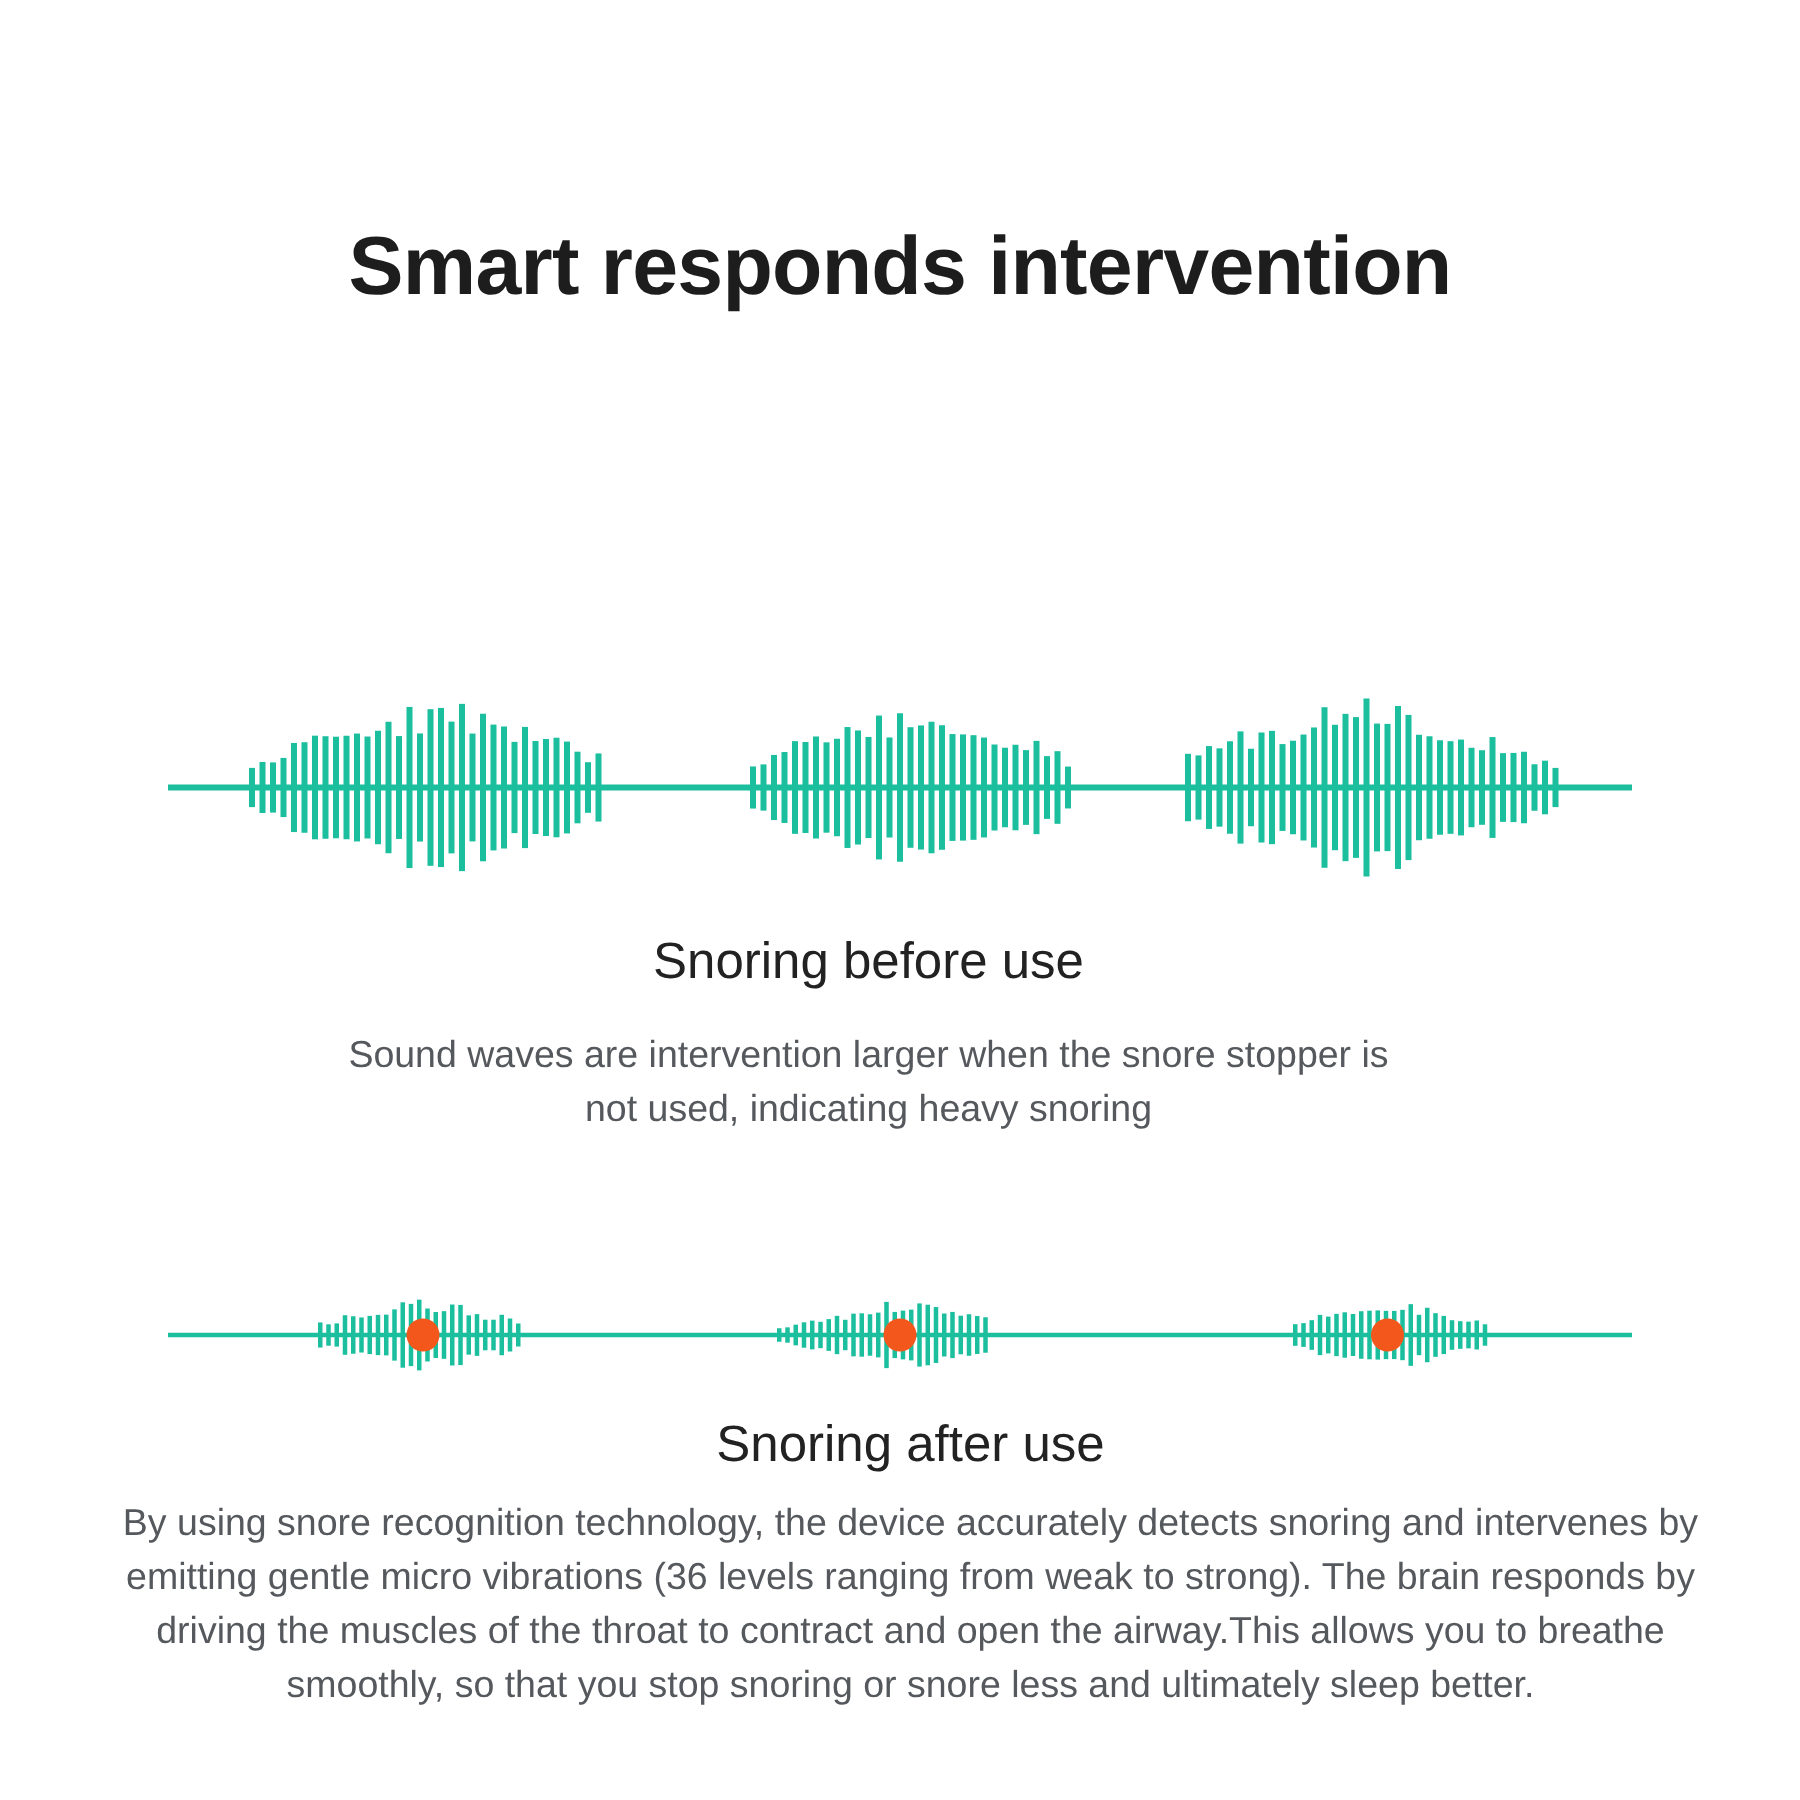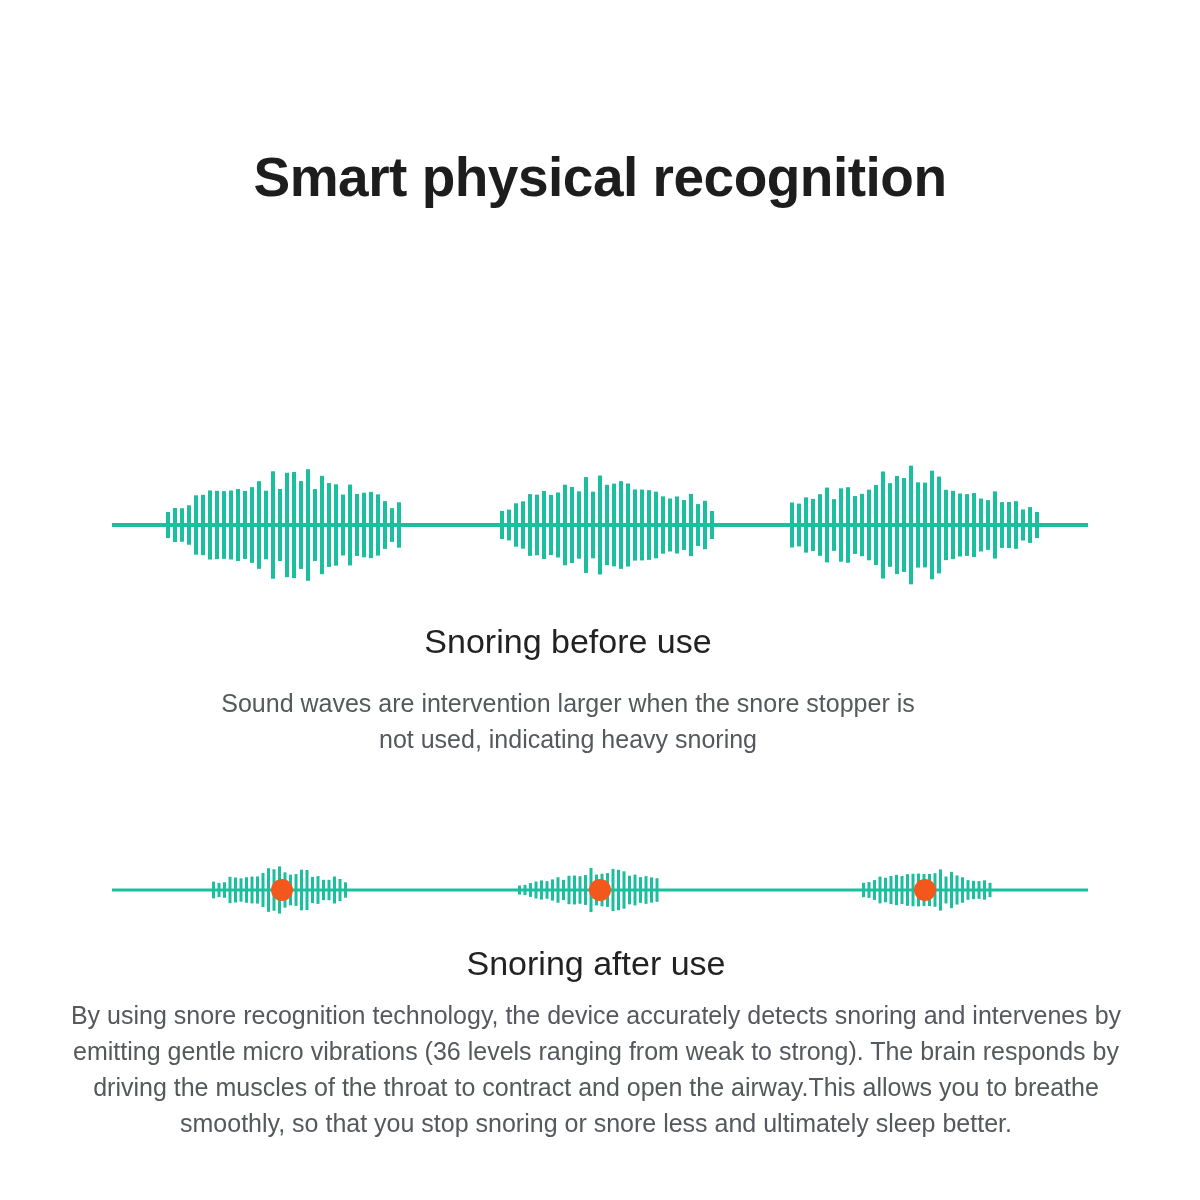--- a/index.html
+++ b/index.html
@@ -60,23 +60,24 @@
   #wave-after-block  { top: 845px; height: 90px; }
 
   .wave-svg {
     display: block;
     margin: 0 auto;
   }
 
   
   .caption-group {
     position: absolute;
-    left: 12px;
+    left: 0;
     width: 1112px;
     text-align: center;
+    padding-left: 23px;
   }
   #caption-before { top: 620px; }
   #caption-after  { top: 942px; margin-left: 28px; }
 
   .caption-heading {
     font-size: 34px;
     font-weight: 400;
     color: #222222;
     margin: 0;
     line-height: 1.25;
@@ -97,21 +98,21 @@
     max-width: 1070px;
     margin-top: 12px;
   }
 </style>
 </head>
 <body>
 
 <div class="page">
 
   <div class="header">
-    <h1 class="title">Smart physical recognition</h1>
+    <h1 class="title">Smart responds intervention</h1>
   </div>
 
   <div class="wave-block" id="wave-before-block">
     <svg class="wave-svg" id="svg-before" width="1200" height="170" viewBox="0 0 1200 170">
         <line x1="112" y1="85" x2="1088" y2="85" stroke="#1BBF9E" stroke-width="4"></line>
         <g>
           <rect x="166" y="71.92591091093844" width="4" height="26.14817817812311" fill="#1BBF9E"></rect>
           <rect x="173" y="67.9762332012307" width="4" height="34.047533597538596" fill="#1BBF9E"></rect>
           <rect x="180" y="68.27146544720382" width="4" height="33.45706910559236" fill="#1BBF9E"></rect>
           <rect x="187" y="65.2755073545884" width="4" height="39.4489852908232" fill="#1BBF9E"></rect>

